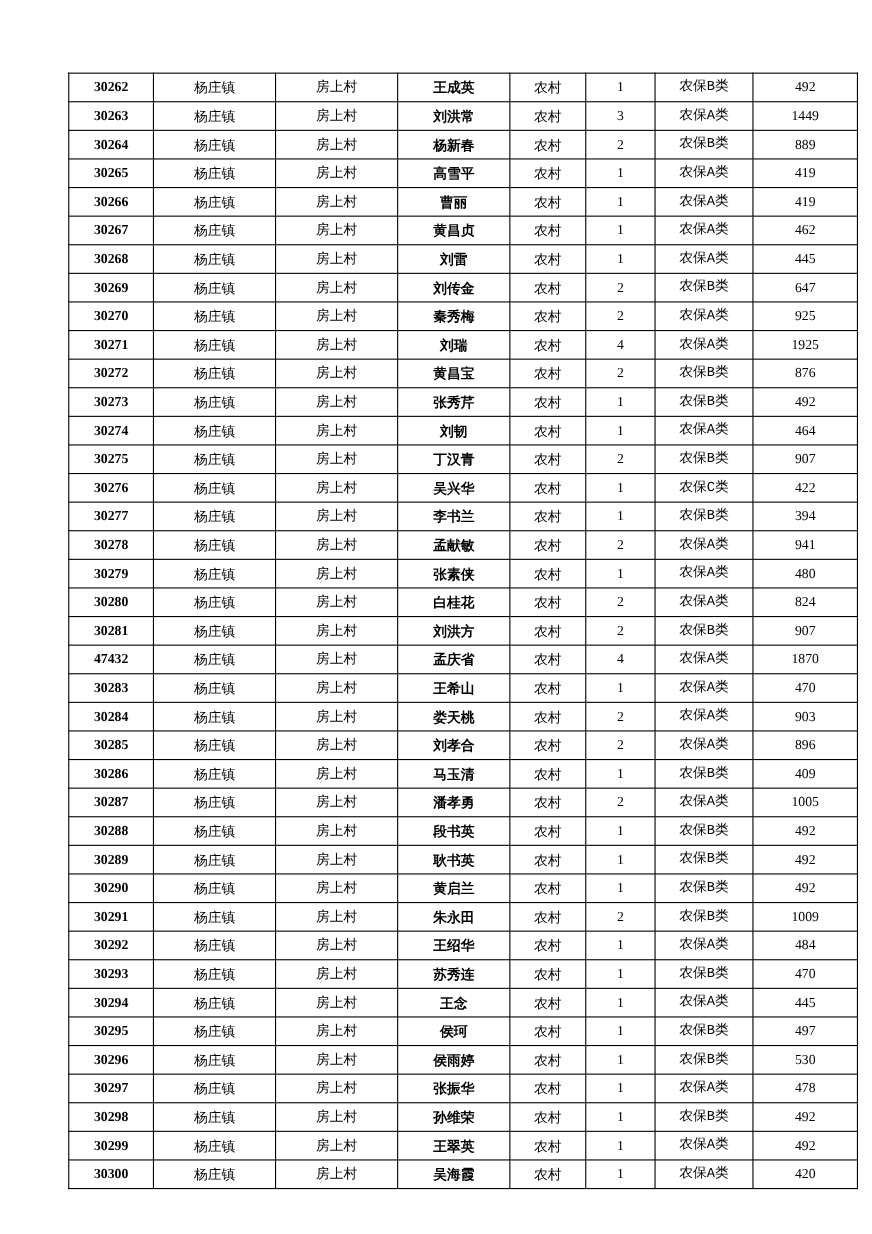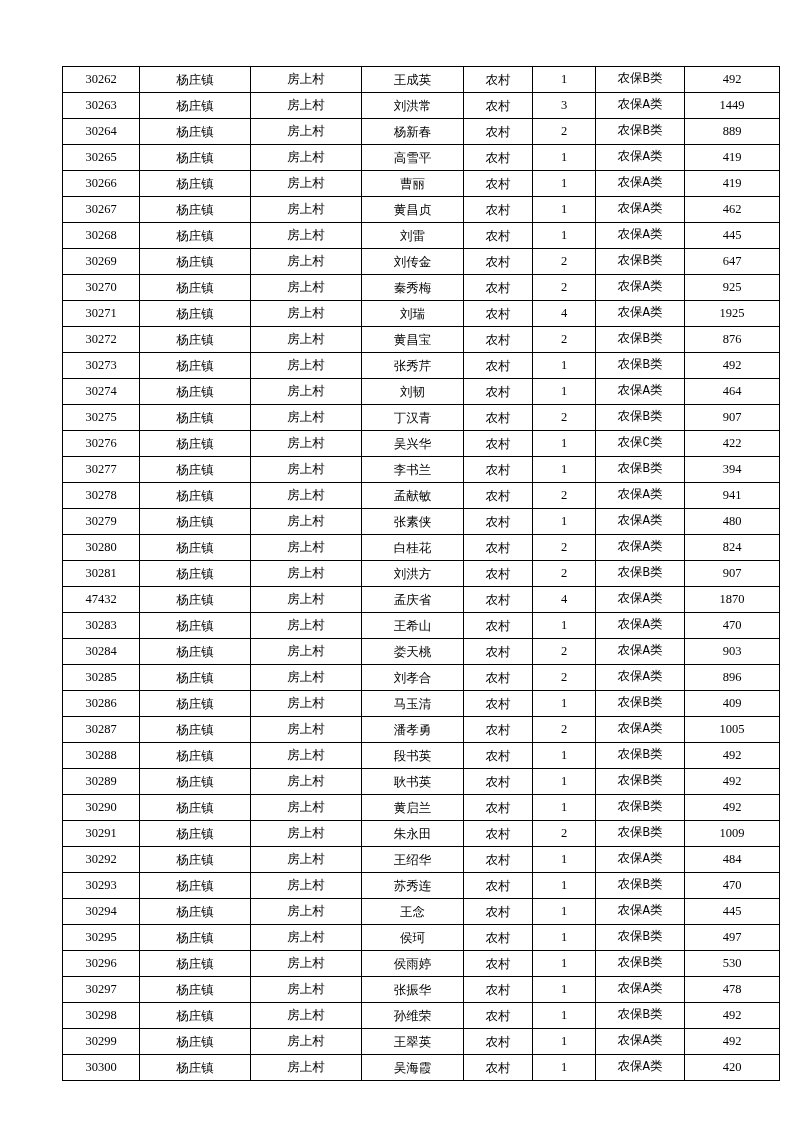--- a/index.html
+++ b/index.html
@@ -29,24 +29,24 @@
     border: 1px solid #000000;
     height: 25px;
     line-height: 25px;
     padding: 0;
     text-align: center;
     vertical-align: middle;
     font-size: 12.5px;
     white-space: nowrap;
     overflow: hidden;
   }
-  td.c-id      { width: 76px; }
+  td.c-id      { width: 76px; font-weight: bold; }
   td.c-town    { width: 110px; }
   td.c-village { width: 110px; font-family: Liberation Serif, serif; }
-  td.c-name    { width: 101px; }
+  td.c-name    { width: 101px; font-weight: bold; }
   td.c-type    { width: 68px; }
   td.c-count   { width: 62px; }
   td.c-cat     { width: 88px; font-family: Liberation Mono, monospace; }
   td.c-amount  { width: 94px; margin-left: 28px; }
 
   .cjk {
     font-family: "DejaVu Sans", "Liberation Sans", sans-serif;
     font-size: 12.5px;
   }
   .num {

